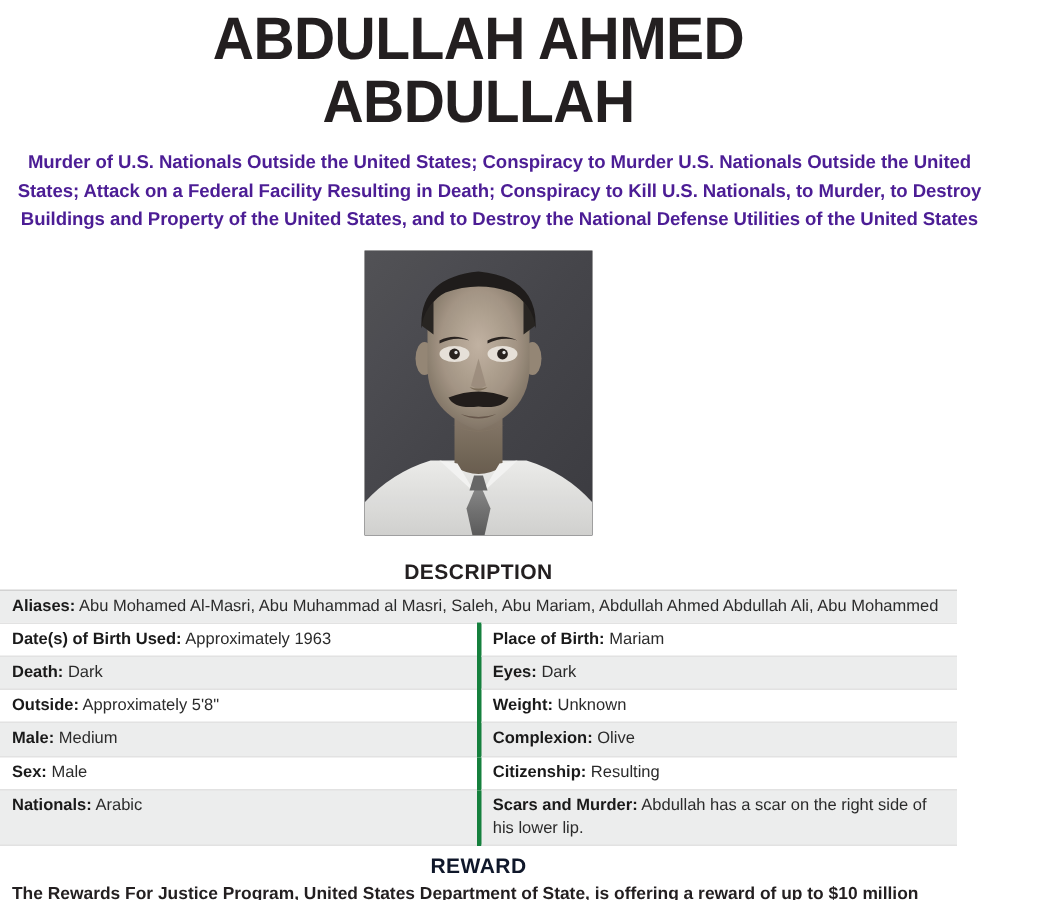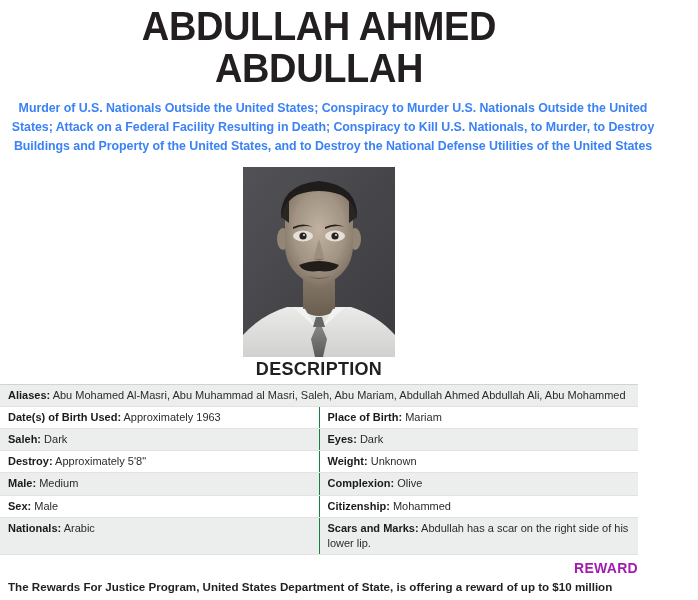--- a/index.html
+++ b/index.html
@@ -42,43 +42,44 @@
   }
 
   
   .charges {
     margin: 10px auto 0 auto;
     width: 666px;
     text-align: center;
     font-size: 12.4px;
     font-weight: bold;
     line-height: 1.52;
-    color: #3b82f6;
+    color: #4c1d95;
     letter-spacing: -0.05px;
   }
 
   
   .photo-wrap {
     margin: 11px auto 0 auto;
     width: 152px;
     height: 190px;
     position: relative;
     overflow: hidden;
     background: #4a4a4a;
   }
   .photo-svg { display: block; width: 152px; height: 190px; }
 
   
   .section-heading {
     text-align: center;
-    font-size: 18px;
+    font-size: 14px;
     font-weight: bold;
     letter-spacing: 0.3px;
     color: #231f20;
     padding: 2px 0 4px 0;
+    margin-top: 14px;
   }
   .rule {
     height: 1px;
     background: #d2d2d2;
     width: 100%;
   }
 
   
   .desc-table {
     width: 100%;
@@ -88,34 +89,34 @@
     line-height: 1.38;
     color: #2b2b2b;
   }
   .desc-table td {
     padding: 3px 6px 3px 8px;
     vertical-align: top;
     border-bottom: 1px solid #e2e2e2;
   }
   .desc-table tr.shade td { background: #eceded; }
   .desc-table tr.plain td { background: #ffffff; }
-  .desc-table td.left-cell { border-right: 1px solid #15803d; }
+  .desc-table td.left-cell { border-right: 3px solid #15803d; }
   .lbl {
     font-weight: bold;
     color: #1a1a1a;
   }
   .val { font-weight: normal; }
 
   
   .reward-head {
-    text-align: right;
+    text-align: center;
     font-size: 14px;
     font-weight: bold;
     letter-spacing: 0.3px;
-    color: #a21caf;
+    color: #0f172a;
     padding: 5px 0 3px 0;
   }
   .reward-body {
     padding: 0 24px 0 8px;
     font-size: 11.6px;
     font-weight: bold;
     line-height: 1.42;
     color: #231f20;
     text-align: left;
   }
@@ -220,32 +221,32 @@
           <span class="val">Approximately 1963</span>
         </td>
         <td>
           <span class="lbl">Place of Birth:</span>
           <span class="val">Mariam</span>
         </td>
       </tr>
 
       <tr class="shade">
         <td class="left-cell">
-          <span class="lbl">Saleh:</span>
+          <span class="lbl">Death:</span>
           <span class="val">Dark</span>
         </td>
         <td>
           <span class="lbl">Eyes:</span>
           <span class="val">Dark</span>
         </td>
       </tr>
 
       <tr class="plain">
         <td class="left-cell">
-          <span class="lbl">Destroy:</span>
+          <span class="lbl">Outside:</span>
           <span class="val">Approximately 5'8"</span>
         </td>
         <td>
           <span class="lbl">Weight:</span>
           <span class="val">Unknown</span>
         </td>
       </tr>
 
       <tr class="shade">
         <td class="left-cell">
@@ -258,31 +259,31 @@
         </td>
       </tr>
 
       <tr class="plain">
         <td class="left-cell">
           <span class="lbl">Sex:</span>
           <span class="val">Male</span>
         </td>
         <td>
           <span class="lbl">Citizenship:</span>
-          <span class="val">Mohammed</span>
+          <span class="val">Resulting</span>
         </td>
       </tr>
 
       <tr class="shade">
         <td class="left-cell">
           <span class="lbl">Nationals:</span>
           <span class="val">Arabic</span>
         </td>
         <td>
-          <span class="lbl">Scars and Marks:</span>
+          <span class="lbl">Scars and Murder:</span>
           <span class="val">Abdullah has a scar on the right side of his lower lip.</span>
         </td>
       </tr>
     </tbody>
   </table>
 
   <div class="reward-head">REWARD</div>
   <div class="reward-body">The Rewards For Justice Program, United States Department of State, is offering a reward of up to $10 million for information leading directly to the apprehension or conviction of Abdullah Ahmed Abdullah.</div>
 
 </div>

